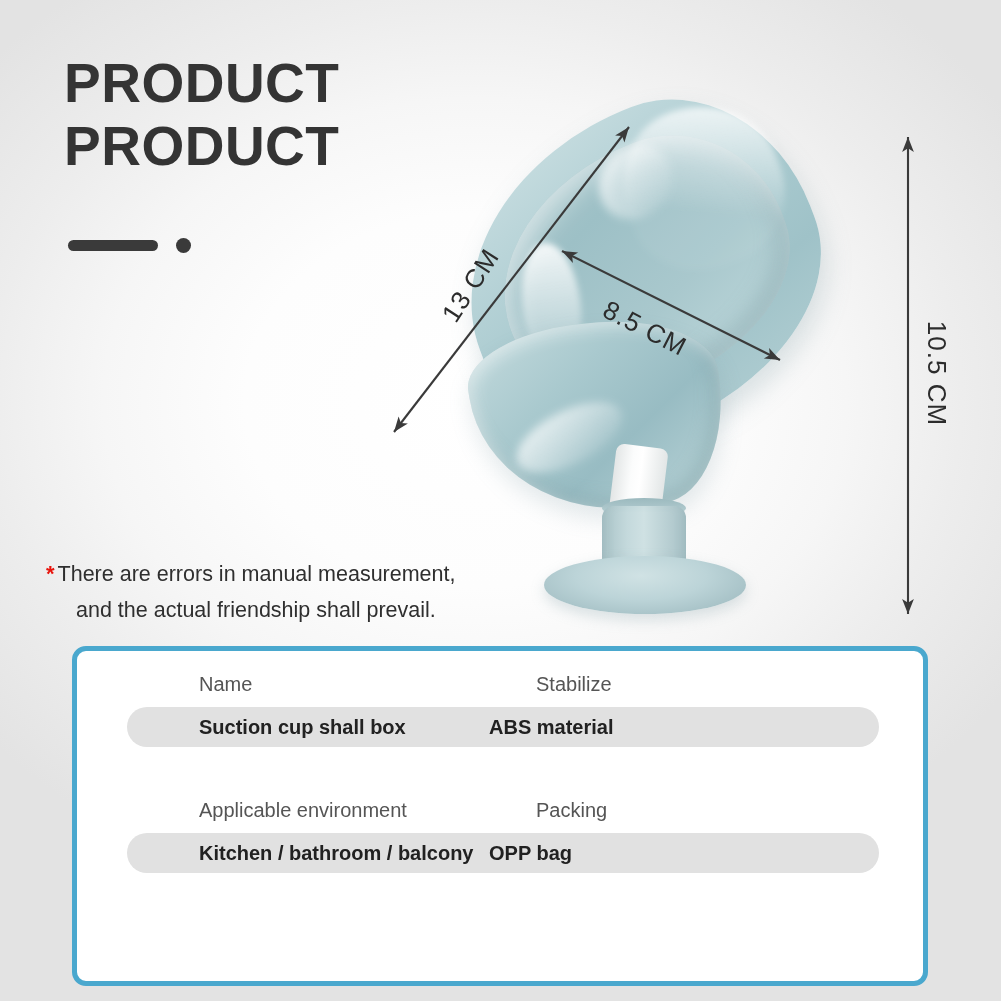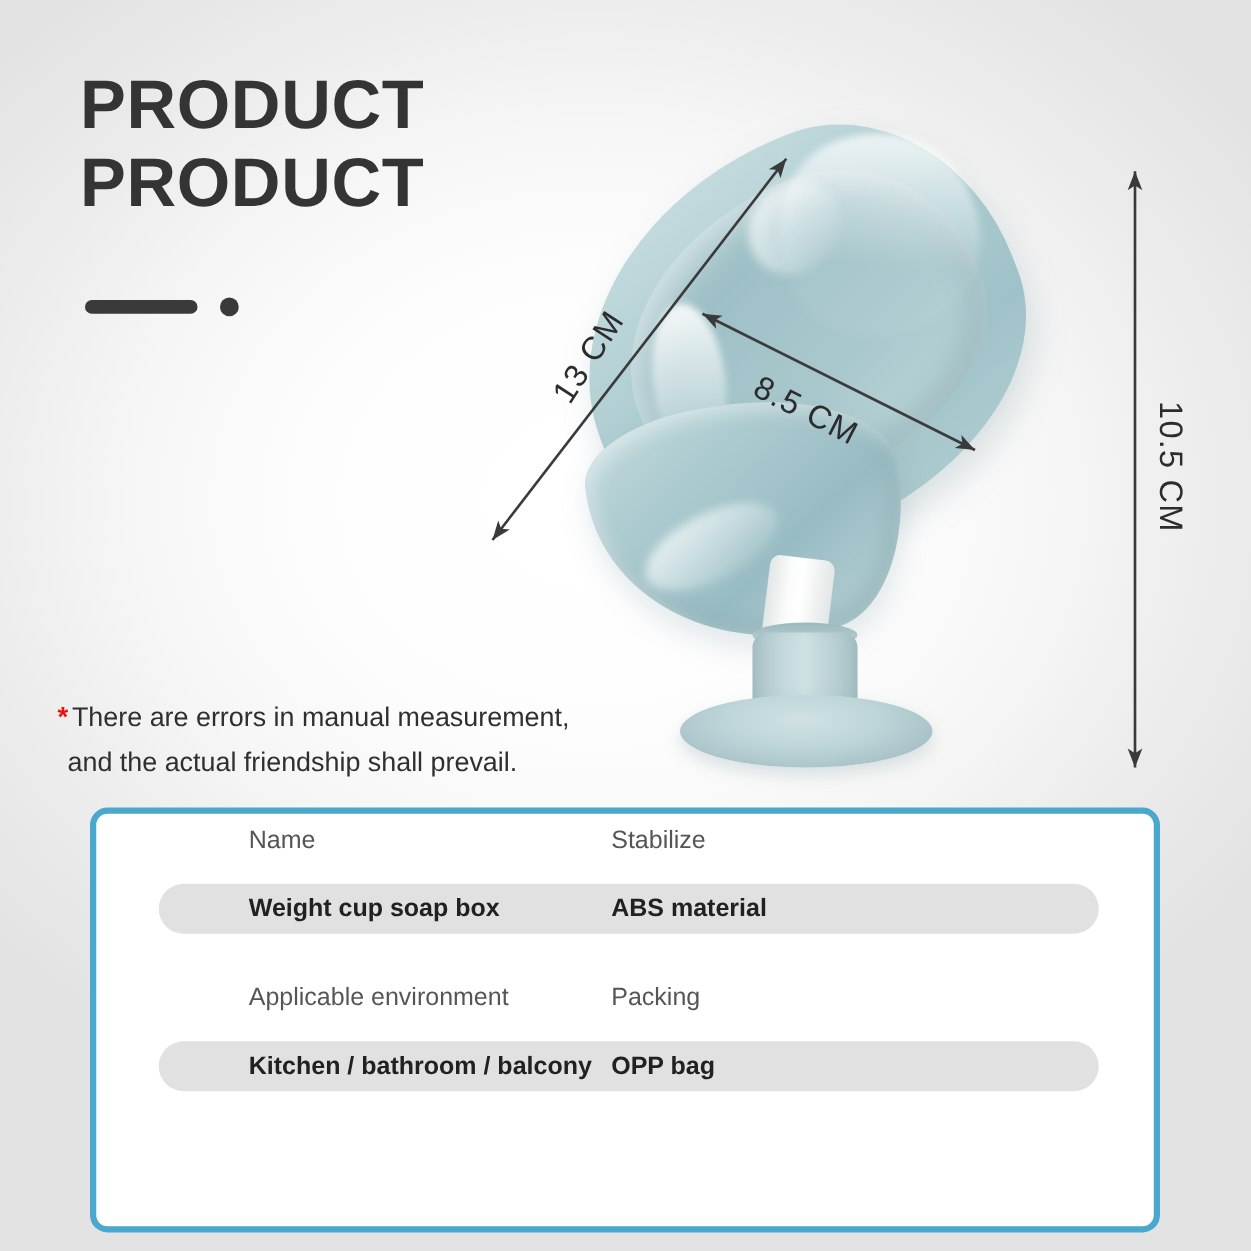--- a/index.html
+++ b/index.html
@@ -263,43 +263,45 @@
     color: #2f2f2f;
   }
   #disclaimer-asterisk {
     color: #e8140c;
     font-size: 22px;
     font-weight: bold;
     margin-right: 3px;
   }
   #disclaimer-line2 {
     display: block;
-    margin-left: 8px;
+    margin-left: 30px;
   }
 
   
   #spec-card {
     position: absolute;
     left: 72px;
     top: 646px;
     width: 856px;
     height: 340px;
     box-sizing: border-box;
     border: 5px solid #4aa8ce;
     border-radius: 14px;
     background: #ffffff;
   }
   .spec-group {
     position: relative;
   }
   .spec-head-row {
     display: flex;
     height: 46px;
+    align-items: center;
     padding-left: 122px;
     box-sizing: border-box;
+    gap: 47px;
   }
   .spec-value-row {
     display: flex;
     align-items: center;
     height: 40px;
     margin: 0 44px 0 50px;
     padding-left: 72px;
     box-sizing: border-box;
     background: #e1e1e1;
     border-radius: 20px;
@@ -376,21 +378,21 @@
   <div id="spec-card">
 
     <div class="spec-pad-sm"></div>
 
     <div class="spec-group">
       <div class="spec-head-row">
         <div class="head-cell col-a">Name</div>
         <div class="head-cell">Stabilize</div>
       </div>
       <div class="spec-value-row">
-        <div class="value-cell col-a">Weight cup soap box</div>
+        <div class="value-cell col-a">Suction cup shall box</div>
         <div class="value-cell">ABS material</div>
       </div>
     </div>
 
     <div class="spec-pad-md"></div>
 
 
     <div class="spec-pad-md"></div>
 
     <div class="spec-group">

